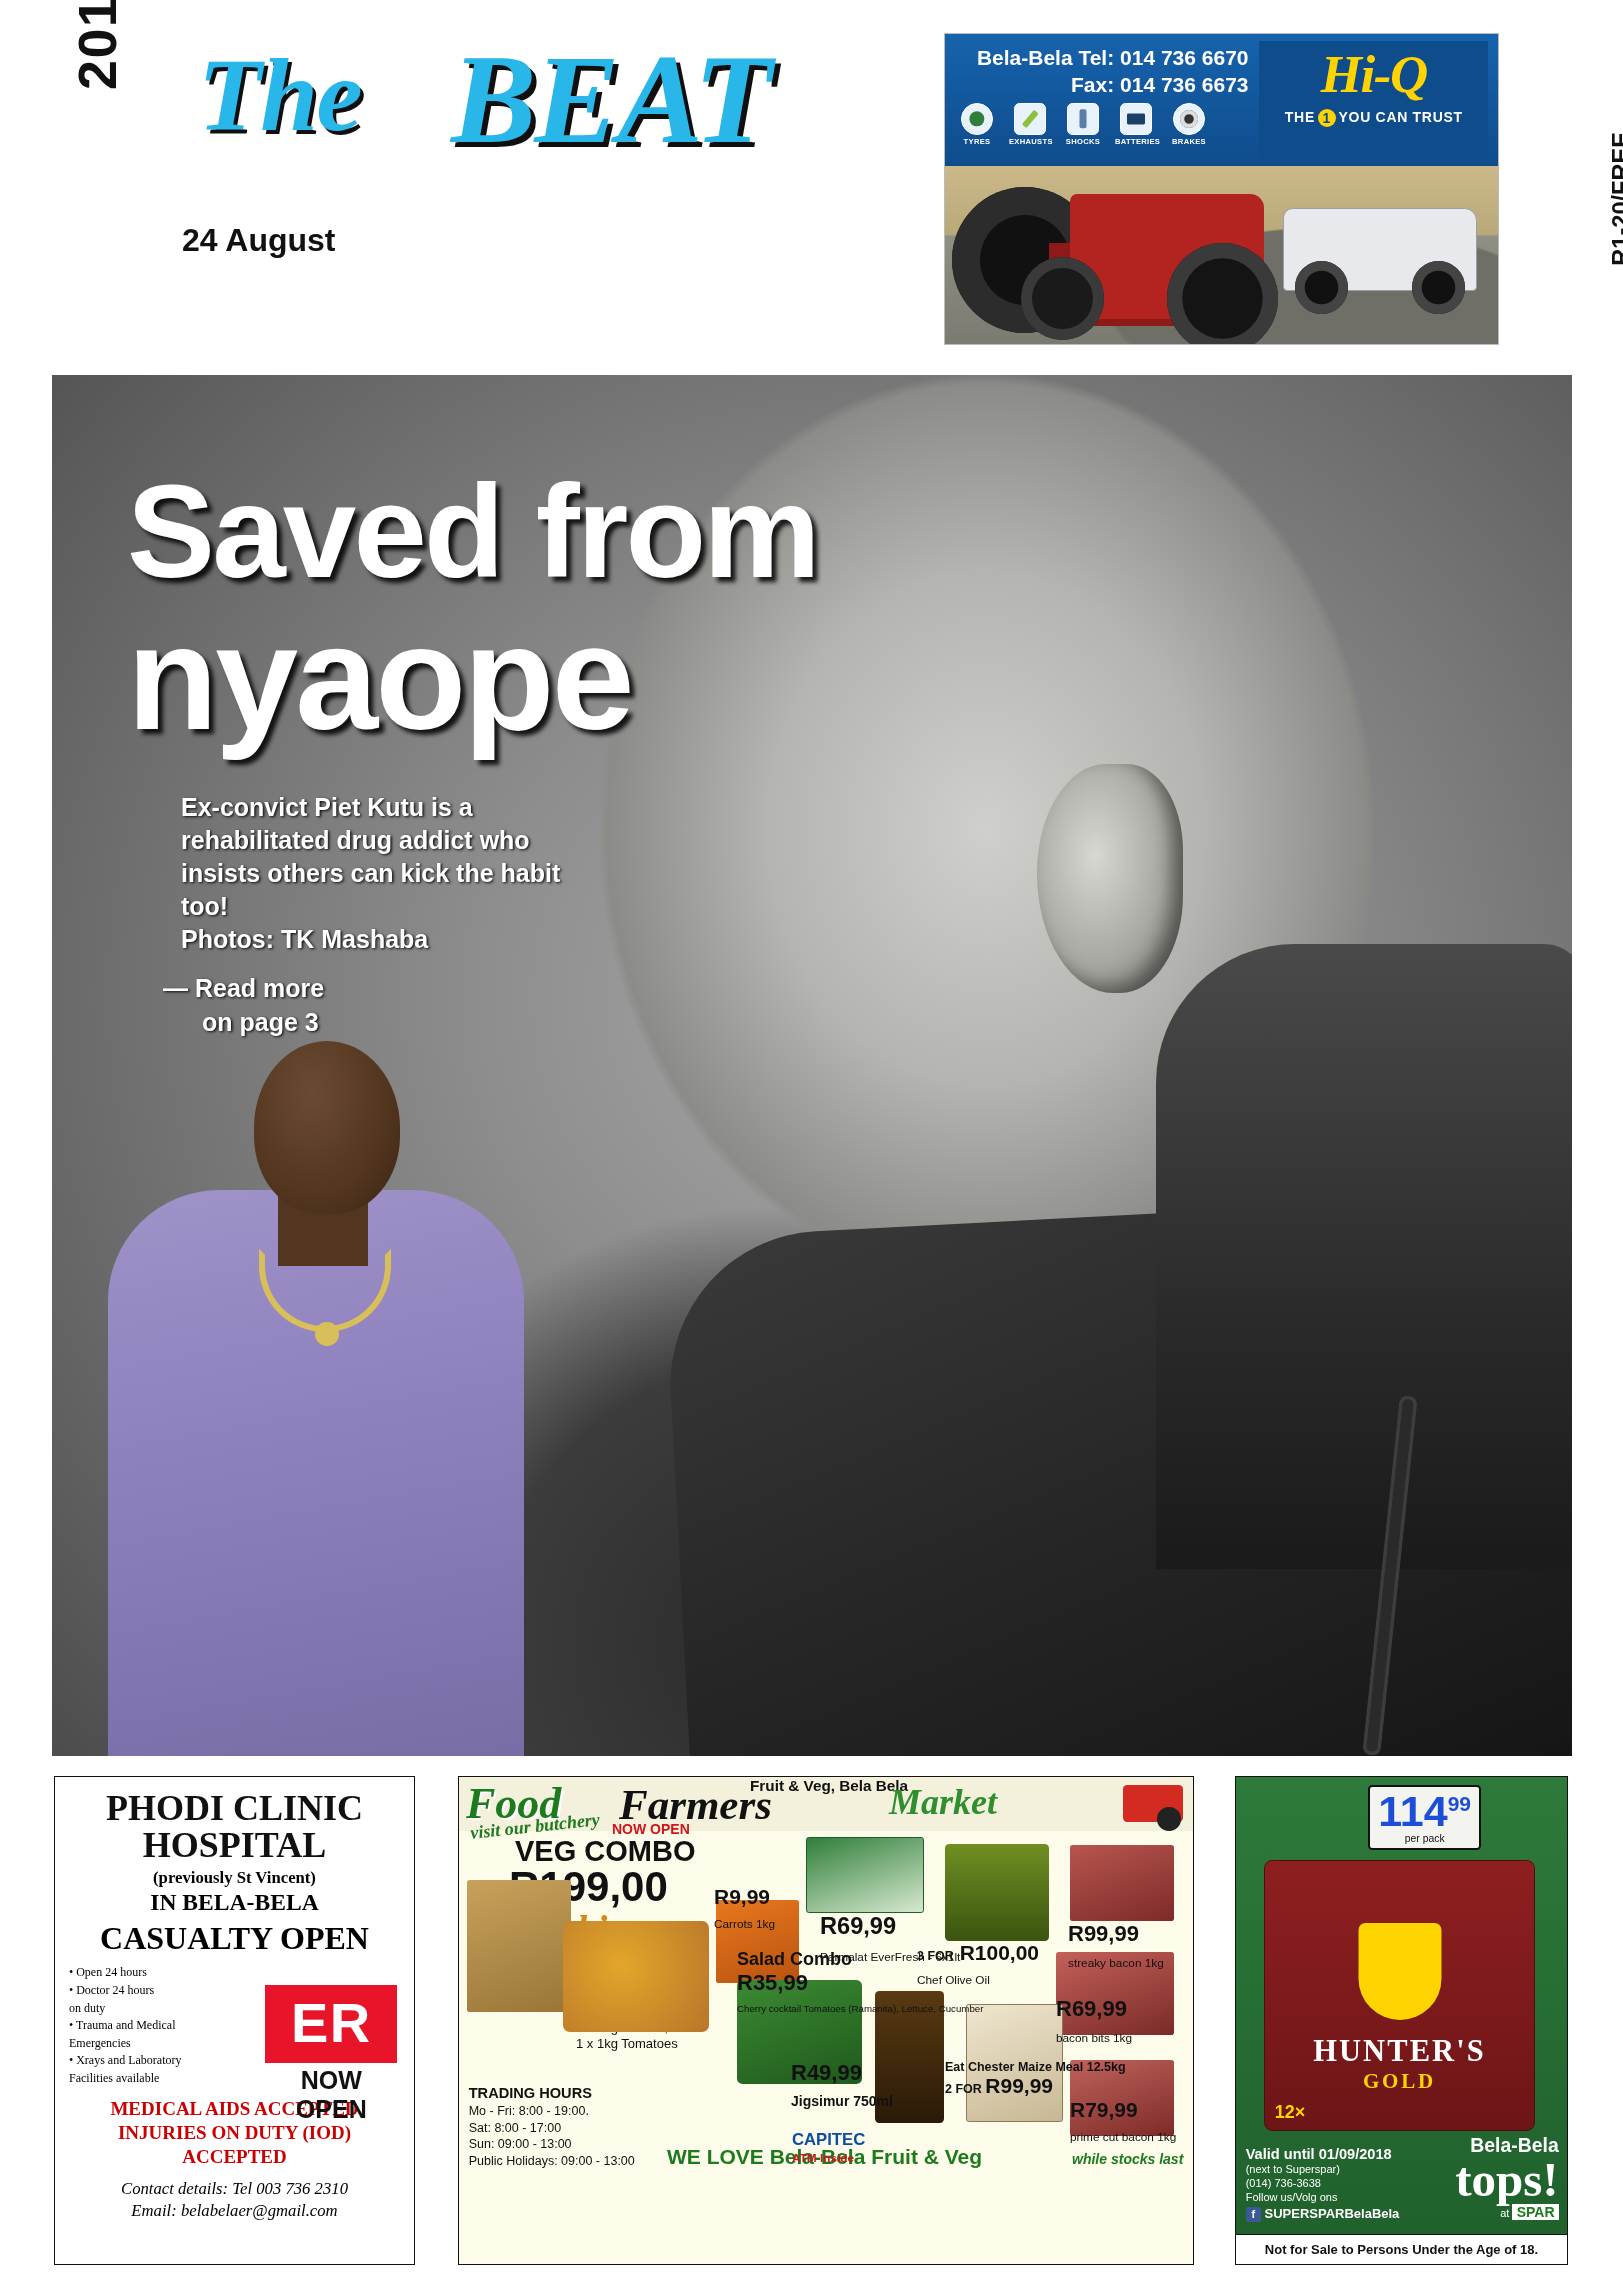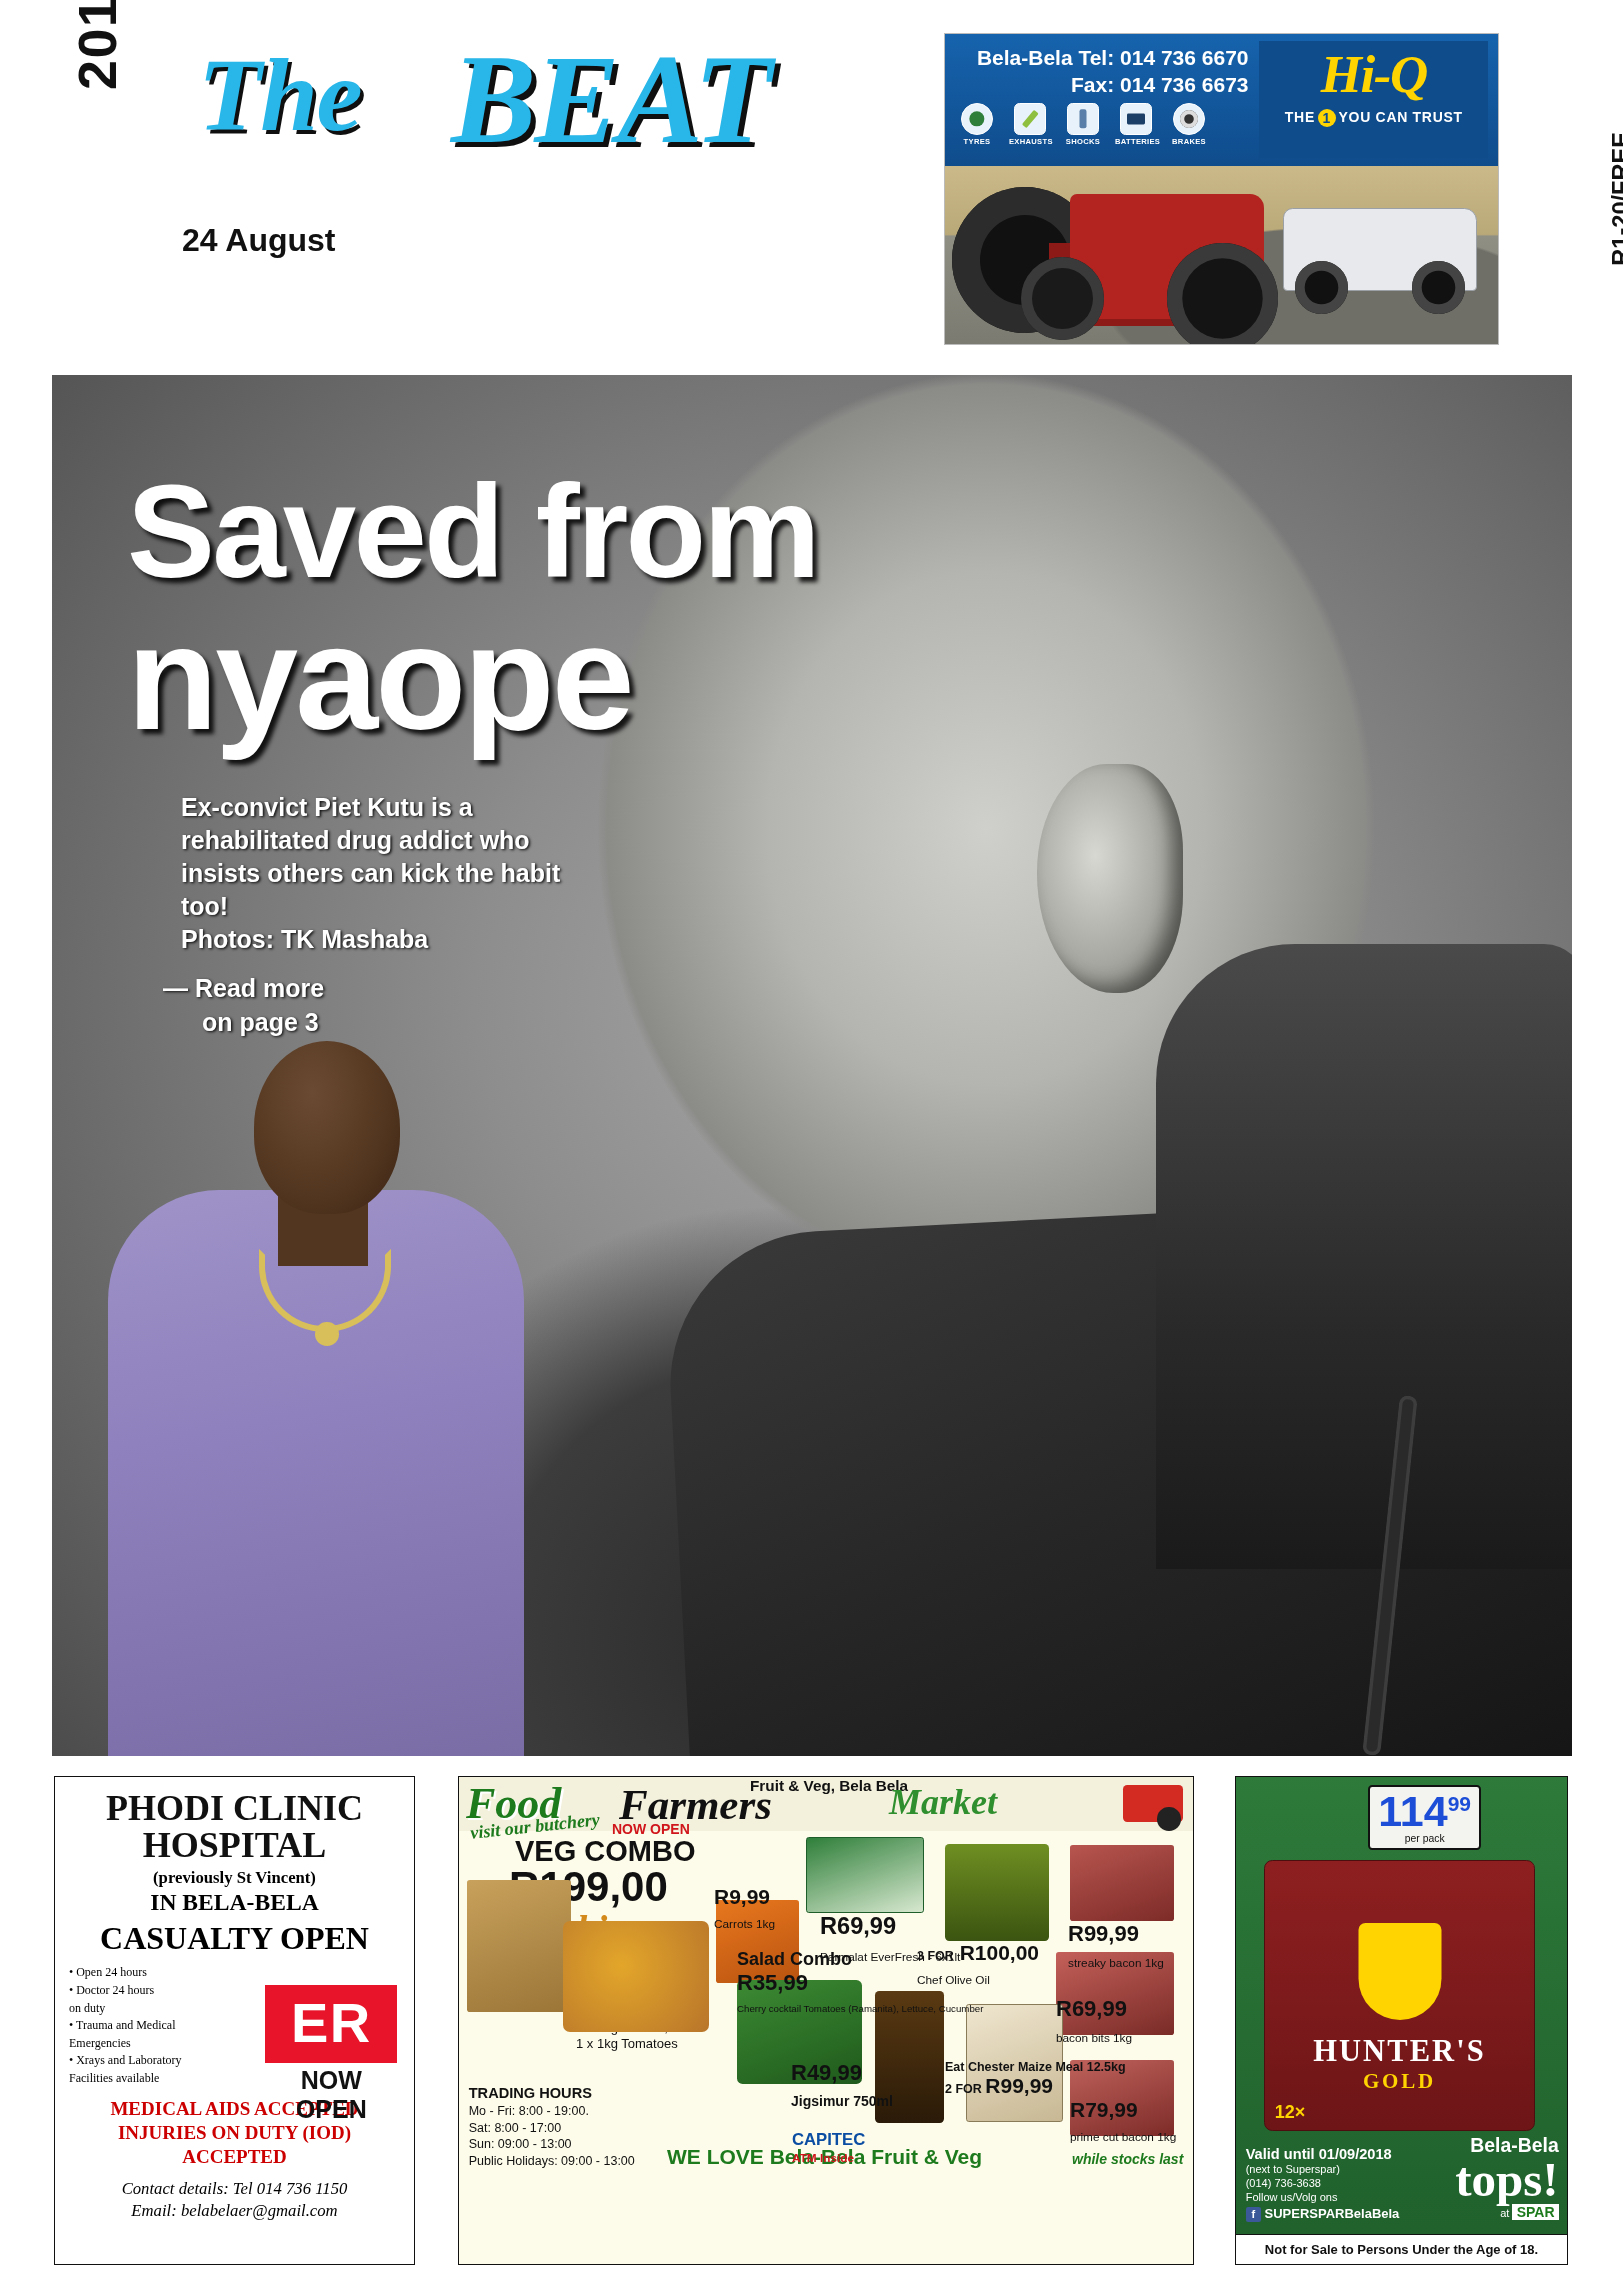--- a/index.html
+++ b/index.html
@@ -818,21 +818,21 @@
     </div>
     <div class="er-box">
       <div class="er-badge">ER</div>
       <div class="er-now">NOW OPEN</div>
     </div>
     <div class="phodi-red">
       <div>MEDICAL AIDS ACCEPTED</div>
       <div>INJURIES ON DUTY (IOD) ACCEPTED</div>
     </div>
     <div class="phodi-contact">
-      <div>Contact details: Tel 014 736 1150</div>
+      <div>Contact details: Tel 003 736 2310</div>
       <div>Email: belabelaer@gmail.com</div>
     </div>
   </div>
 
   <div class="ad-food">
     <div class="food-banner">
       <div class="food-word">Food</div>
       <div class="farmers-word">Farmers</div>
       <div class="fv-line">Fruit &amp; Veg, Bela Bela</div>
       <div class="market-word">Market</div>

